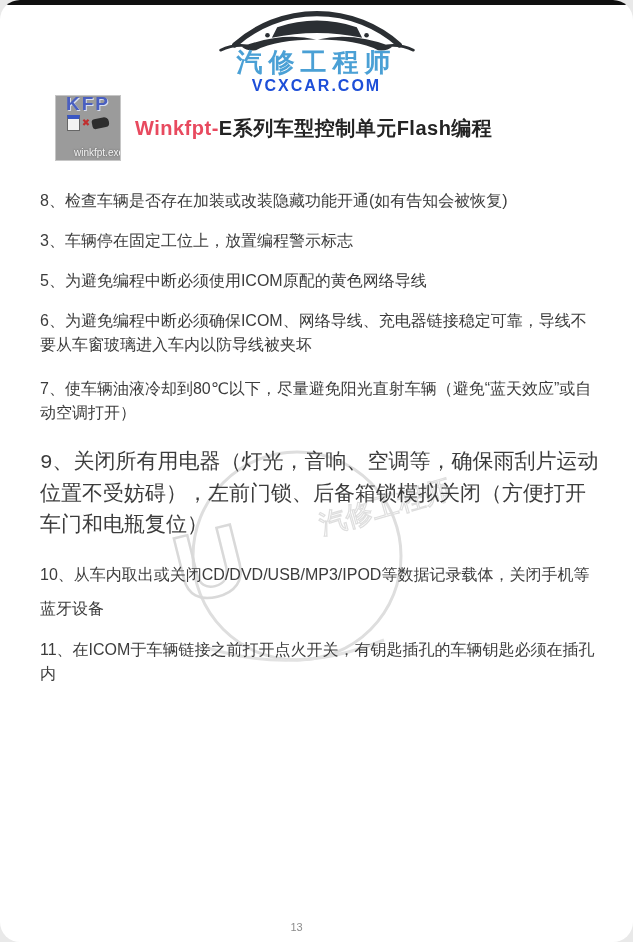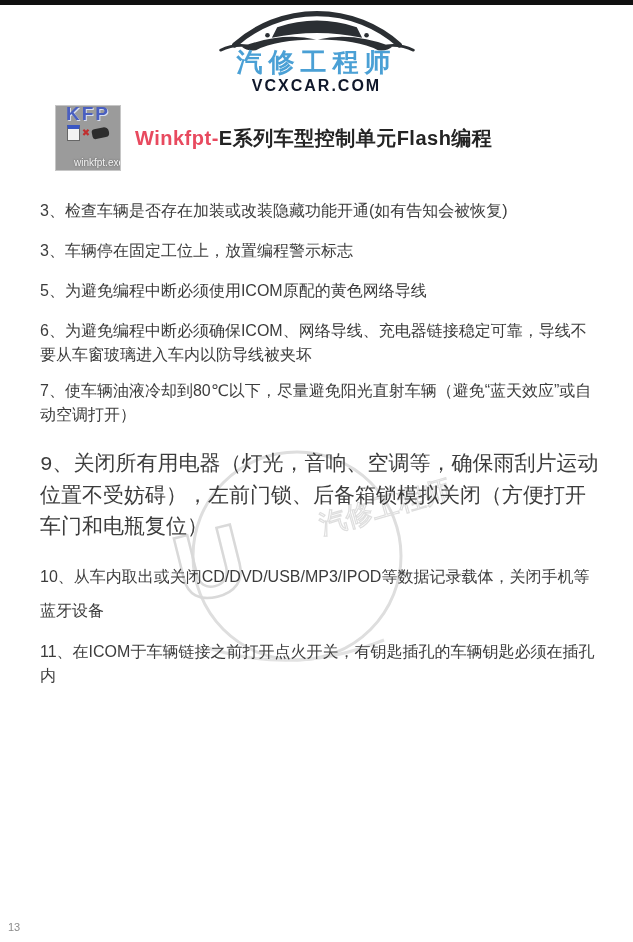--- a/index.html
+++ b/index.html
@@ -1,27 +1,27 @@
 <!DOCTYPE html>
 <html><head>
 <meta charset="utf-8">
 <style>
   html,body { margin:0; padding:0; background:#e9e9e9; }
   .page {
     width:633px; height:942px; margin:0 auto; position:relative;
     background:#ffffff; overflow:hidden;
-    font-family:"Liberation Sans","DejaVu Sans",sans-serif; color:#3c3c3c;
+    font-family:"Liberation Sans","DejaVu Sans",sans-serif; color:#3c3c3c;border-radius:20px;
   }
   .topbar { height:5px; background:#101010; width:100%; }
   .brand { text-align:center; padding-top:1px; position:relative; z-index:1; }
   .brand svg { display:block; margin:0 auto; }
   .brand-name { font-size:26px; font-weight:bold; color:#4aa0d5; letter-spacing:6px; margin-top:-7px; }
-  .brand-url  { font-size:16px; font-weight:bold; color:#0f172a; letter-spacing:2px; margin-top:-3px; }
+  .brand-url  { font-size:16px; font-weight:bold; color:#1d4ed8; letter-spacing:2px; margin-top:-3px; }
 
-  .titlerow { display:flex; align-items:center; gap:14px; margin:10px 0 0 55px; position:relative; z-index:1; }
+  .titlerow { display:flex; align-items:center; gap:14px; margin:0 0 0 55px; position:relative; z-index:1; }
   .appicon {
     width:64px; height:64px; background:#9b9b9b; border:1px solid #c6c6c6;
     position:relative; flex:0 0 auto; overflow:hidden;
   }
   .appicon-kfp {
     color:#4a5fc0; font-weight:bold; font-size:19px; text-align:center;
     letter-spacing:2px; line-height:16px; margin-top:0;
     text-shadow:1px 1px 0 #d9e0f2;
   }
   .appicon-mini { display:flex; align-items:center; gap:2px; justify-content:center; margin-top:3px; height:16px; }
@@ -34,27 +34,27 @@
   }
   .doctitle { font-size:20px; font-weight:bold; color:#242424; margin:0; letter-spacing:0.5px; }
   .t-red { color:#e84a5f; }
 
   .redheading { font-size:19px; font-weight:bold; color:#ea6161; margin:40px 30px 0 36px; letter-spacing:1px; position:relative; z-index:1; }
   .prepheading { font-size:16px; font-weight:bold; color:#2d2d2d; margin:42px 0 0 40px; letter-spacing:1px; position:relative; z-index:1; }
 
   .items { margin:28px 33px 0 40px; position:relative; z-index:1; }
   .item { font-size:16px; line-height:1.5; margin:0 0 16px; color:#3c3c3c; }
   .item-4 { margin-bottom:2px; }
-  .item-6 { margin-bottom:12px; }
+  .item-6 { margin-bottom:20px; }
   .item-7 { margin-bottom:22px; }
   .item-9 { font-size:21px;font-family:Liberation Mono, monospace; }
   .item-10 { line-height:2.15; margin-bottom:12px; }
 
   .watermark { position:absolute; left:112px; top:438px; z-index:0; pointer-events:none; }
-  .pagenum { position:absolute; bottom:9px; left:0; right:40px; font-size:11px; color:#8c8c8c; z-index:1;margin-left:8px; }
+  .pagenum { position:absolute; bottom:9px; left:0; right:40px; text-align:center; font-size:11px; color:#8c8c8c; z-index:1; }
 </style>
 </head>
 <body>
 
 <div class="page">
   <div class="topbar"></div>
 
   <header class="brand">
     <svg width="222" height="46" viewBox="0 0 222 52" aria-hidden="true">
       <path d="M18 44 A 140 140 0 0 1 204 44" fill="none" stroke="#2b2f33" stroke-width="6" stroke-linecap="round"></path>
@@ -88,21 +88,21 @@
   <div class="watermark">
     <svg width="380" height="240" viewBox="0 0 380 240" aria-hidden="true">
       <circle cx="185" cy="118" r="104" fill="none" stroke="#dedede" stroke-width="3"></circle>
       <text x="62" y="158" font-size="96" font-weight="bold" fill="none" stroke="#d9d9d9" stroke-width="2.5" transform="rotate(-14 100 120)" font-family="Liberation Sans, sans-serif">U</text>
       <text x="210" y="88" font-size="27" fill="none" stroke="#dedede" stroke-width="1.2" transform="rotate(-16 240 90)" font-family="Liberation Sans, sans-serif">汽修工程师</text>
       <path d="M96 210 Q185 238 272 202" fill="none" stroke="#e2e2e2" stroke-width="3"></path>
     </svg>
   </div>
 
   <div class="items">
-    <p class="item item-1">3、检查车辆是否存在加装或改装隐藏功能开通(如有告知会被恢复)</p>
+    <p class="item item-1">8、检查车辆是否存在加装或改装隐藏功能开通(如有告知会被恢复)</p>
     <p class="item item-3">3、车辆停在固定工位上，放置编程警示标志</p>
     <p class="item item-5">5、为避免编程中断必须使用ICOM原配的黄色网络导线</p>
     <p class="item item-6">6、为避免编程中断必须确保ICOM、网络导线、充电器链接稳定可靠，导线不要从车窗玻璃进入车内以防导线被夹坏</p>
     <p class="item item-7">7、使车辆油液冷却到80℃以下，尽量避免阳光直射车辆（避免“蓝天效应”或自动空调打开）</p>
     <p class="item item-9">9、关闭所有用电器（灯光，音响、空调等，确保雨刮片运动位置不受妨碍），左前门锁、后备箱锁模拟关闭（方便打开车门和电瓶复位）</p>
     <p class="item item-10">10、从车内取出或关闭CD/DVD/USB/MP3/IPOD等数据记录载体，关闭手机等蓝牙设备</p>
     <p class="item item-11">11、在ICOM于车辆链接之前打开点火开关，有钥匙插孔的车辆钥匙必须在插孔内</p>
   </div>
 
   <div class="pagenum">13</div>

